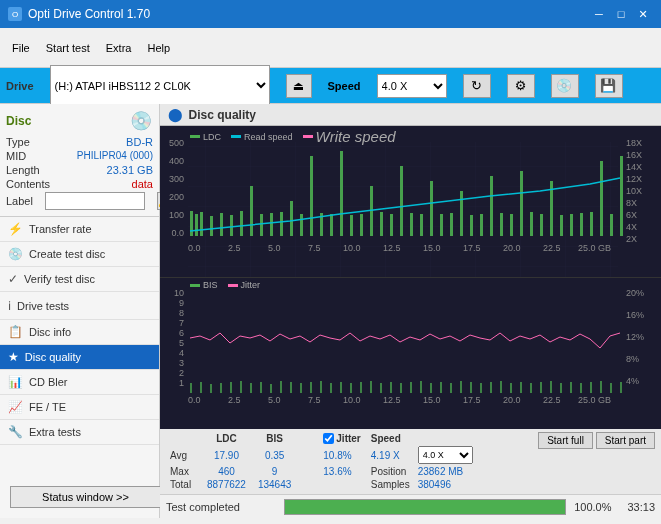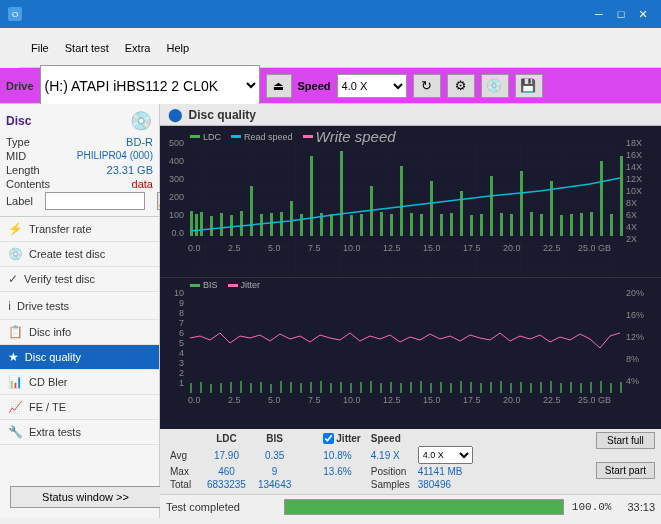--- a/index.html
+++ b/index.html
@@ -6,42 +6,42 @@
     body { width: 661px; height: 524px; background: #f0f0f0; font-family: 'Segoe UI', Tahoma, sans-serif; font-size: 11px; overflow: hidden; }
 
     
     .titlebar { background: #1a73c8; height: 28px; display: flex; align-items: center; justify-content: space-between; padding: 0 8px; color: white; font-size: 12px; }
     .titlebar-left { display: flex; align-items: center; gap: 6px; }
     .titlebar-icon { width: 14px; height: 14px; background: #4a9de8; border-radius: 2px; display: flex; align-items: center; justify-content: center; font-size: 8px; color: white; }
     .titlebar-controls { display: flex; gap: 2px; }
     .titlebar-btn { width: 20px; height: 18px; display: flex; align-items: center; justify-content: center; font-size: 11px; cursor: pointer; border-radius: 2px; }
 
     
-    .menubar { background: #f0f0f0; height: 40px; display: flex; align-items: center; padding: 0 4px; border-bottom: 1px solid #ccc; margin-left: 19px; }
+    .menubar { background: #f0f0f0; height: 40px; display: flex; align-items: center; padding: 0 4px; border-bottom: 1px solid #ccc; }
     .menu-item { padding: 2px 8px; cursor: pointer; font-size: 11px; }
 
     
-    .drive-toolbar { background: #d946ef; height: 36px; display: flex; align-items: center; padding: 0 6px; gap: 6px; border-bottom: 1px solid #ccc; }
+    .drive-toolbar { background: #0ea5e9; height: 36px; display: flex; align-items: center; padding: 0 6px; gap: 16px; border-bottom: 1px solid #ccc; }
     .drive-label { font-size: 11px; font-weight: bold; color: #333; }
-    .drive-select { height: 41px; width: 220px; font-size: 14px; border: 1px solid #999; background: white; }
+    .drive-select { height: 41px; width: 220px; font-size: 11px; border: 1px solid #999; background: white; }
     .drive-eject-btn { width: 26px; height: 24px; background: #ddd; border: 1px solid #999; display: flex; align-items: center; justify-content: center; cursor: pointer; font-size: 12px; }
     .speed-label { font-size: 11px; font-weight: bold; }
     .speed-select { height: 24px; width: 70px; font-size: 11px; border: 1px solid #999; background: white; }
     .toolbar-icon-btn { width: 28px; height: 24px; background: #ddd; border: 1px solid #999; display: flex; align-items: center; justify-content: center; cursor: pointer; font-size: 13px; }
 
     
     .main { display: flex; height: calc(524px - 28px - 22px - 36px - 24px); }
 
     
     .sidebar { width: 160px; background: #f5f5f5; border-right: 1px solid #ccc; display: flex; flex-direction: column; }
     
     
     .disc-section { padding: 6px; border-bottom: 1px solid #ccc; }
     .disc-header { display: flex; align-items: center; justify-content: space-between; margin-bottom: 4px; }
-    .disc-title { font-weight: bold; font-size: 12px; color: #4c1d95; }
+    .disc-title { font-weight: bold; font-size: 12px; color: #4d7c0f; }
     .disc-row { display: flex; justify-content: space-between; margin-bottom: 2px; font-size: 11px; }
     .disc-key { color: #333; }
     .disc-val { color: #1565c0; font-weight: 500; }
     .disc-val.red { color: #c00; }
     .label-row { display: flex; align-items: center; gap: 12px; margin-top: 2px; }
     .label-input { height: 18px; width: 100px; border: 1px solid #999; background: white; font-size: 10px; }
     .label-btn { width: 18px; height: 18px; background: #e0e0e0; border: 1px solid #999; font-size: 10px; display: flex; align-items: center; justify-content: center; cursor: pointer; }
 
     
     .nav-item { display: flex; align-items: center; gap: 6px; padding: 5px 8px; cursor: pointer; font-size: 11px; color: #333; border-bottom: 1px solid #e0e0e0; }
@@ -67,20 +67,21 @@
     .progress-fill { height: 100%; background: #4caf50; }
     .legend-item { display: flex; align-items: center; gap: 3px; }
     .legend-dot { width: 10px; height: 3px; }
   </style>
 </head>
 <body>
 
 <div class="titlebar">
   <div class="titlebar-left">
     <div class="titlebar-icon">O</div>
+    <span>Opti Drive Control 1.70</span>
   </div>
   <div class="titlebar-controls">
     <div class="titlebar-btn">─</div>
     <div class="titlebar-btn">□</div>
     <div class="titlebar-btn close">✕</div>
   </div>
 </div>
 
 <div class="menubar">
   <div class="menu-item">File</div>
@@ -419,43 +420,43 @@
               </select>
             </td>
           </tr>
           <tr>
             <td style="padding:1px 4px; color:#333;">Max</td>
             <td style="padding:1px 6px; color:#1565c0; text-align:center;">460</td>
             <td style="padding:1px 6px; color:#1565c0; text-align:center;">9</td>
             <td></td>
             <td style="padding:1px 6px; color:#1565c0;">13.6%</td>
             <td style="padding:1px 4px; color:#333;">Position</td>
-            <td style="padding:1px 4px; color:#1565c0;">41141 MB</td>
+            <td style="padding:1px 4px; color:#1565c0;">23862 MB</td>
           </tr>
           <tr>
             <td style="padding:1px 4px; color:#333;">Total</td>
-            <td style="padding:1px 6px; color:#1565c0; text-align:center;">6833235</td>
+            <td style="padding:1px 6px; color:#1565c0; text-align:center;">8877622</td>
             <td style="padding:1px 6px; color:#1565c0; text-align:center;">134643</td>
             <td></td>
             <td></td>
             <td style="padding:1px 4px; color:#333;">Samples</td>
             <td style="padding:1px 4px; color:#1565c0;">380496</td>
           </tr>
         </tbody>
           </table>
 
-        <div style="display:flex; flex-direction:column; gap:13px; margin-left:auto;">
+        <div style="display:flex; gap:3px; margin-left:auto;">
           <button class="start-btn">Start full</button>
           <button class="start-btn">Start part</button>
         </div>
       </div>
     </div>
 
     <div class="progress-bar-area">
       <span style="font-size:11px; color:#333; width:110px;">Test completed</span>
       <div class="progress-track">
         <div class="progress-fill" style="width:100%;"></div>
       </div>
-      <span style="font-size:11px; color:#333;font-family:Liberation Mono, monospace;">100.0%</span>
+      <span style="font-size:11px; color:#333;">100.0%</span>
       <span style="font-size:11px; color:#333; margin-left:8px;">33:13</span>
     </div>
   </div>
 </div>
 
 </body></html>

